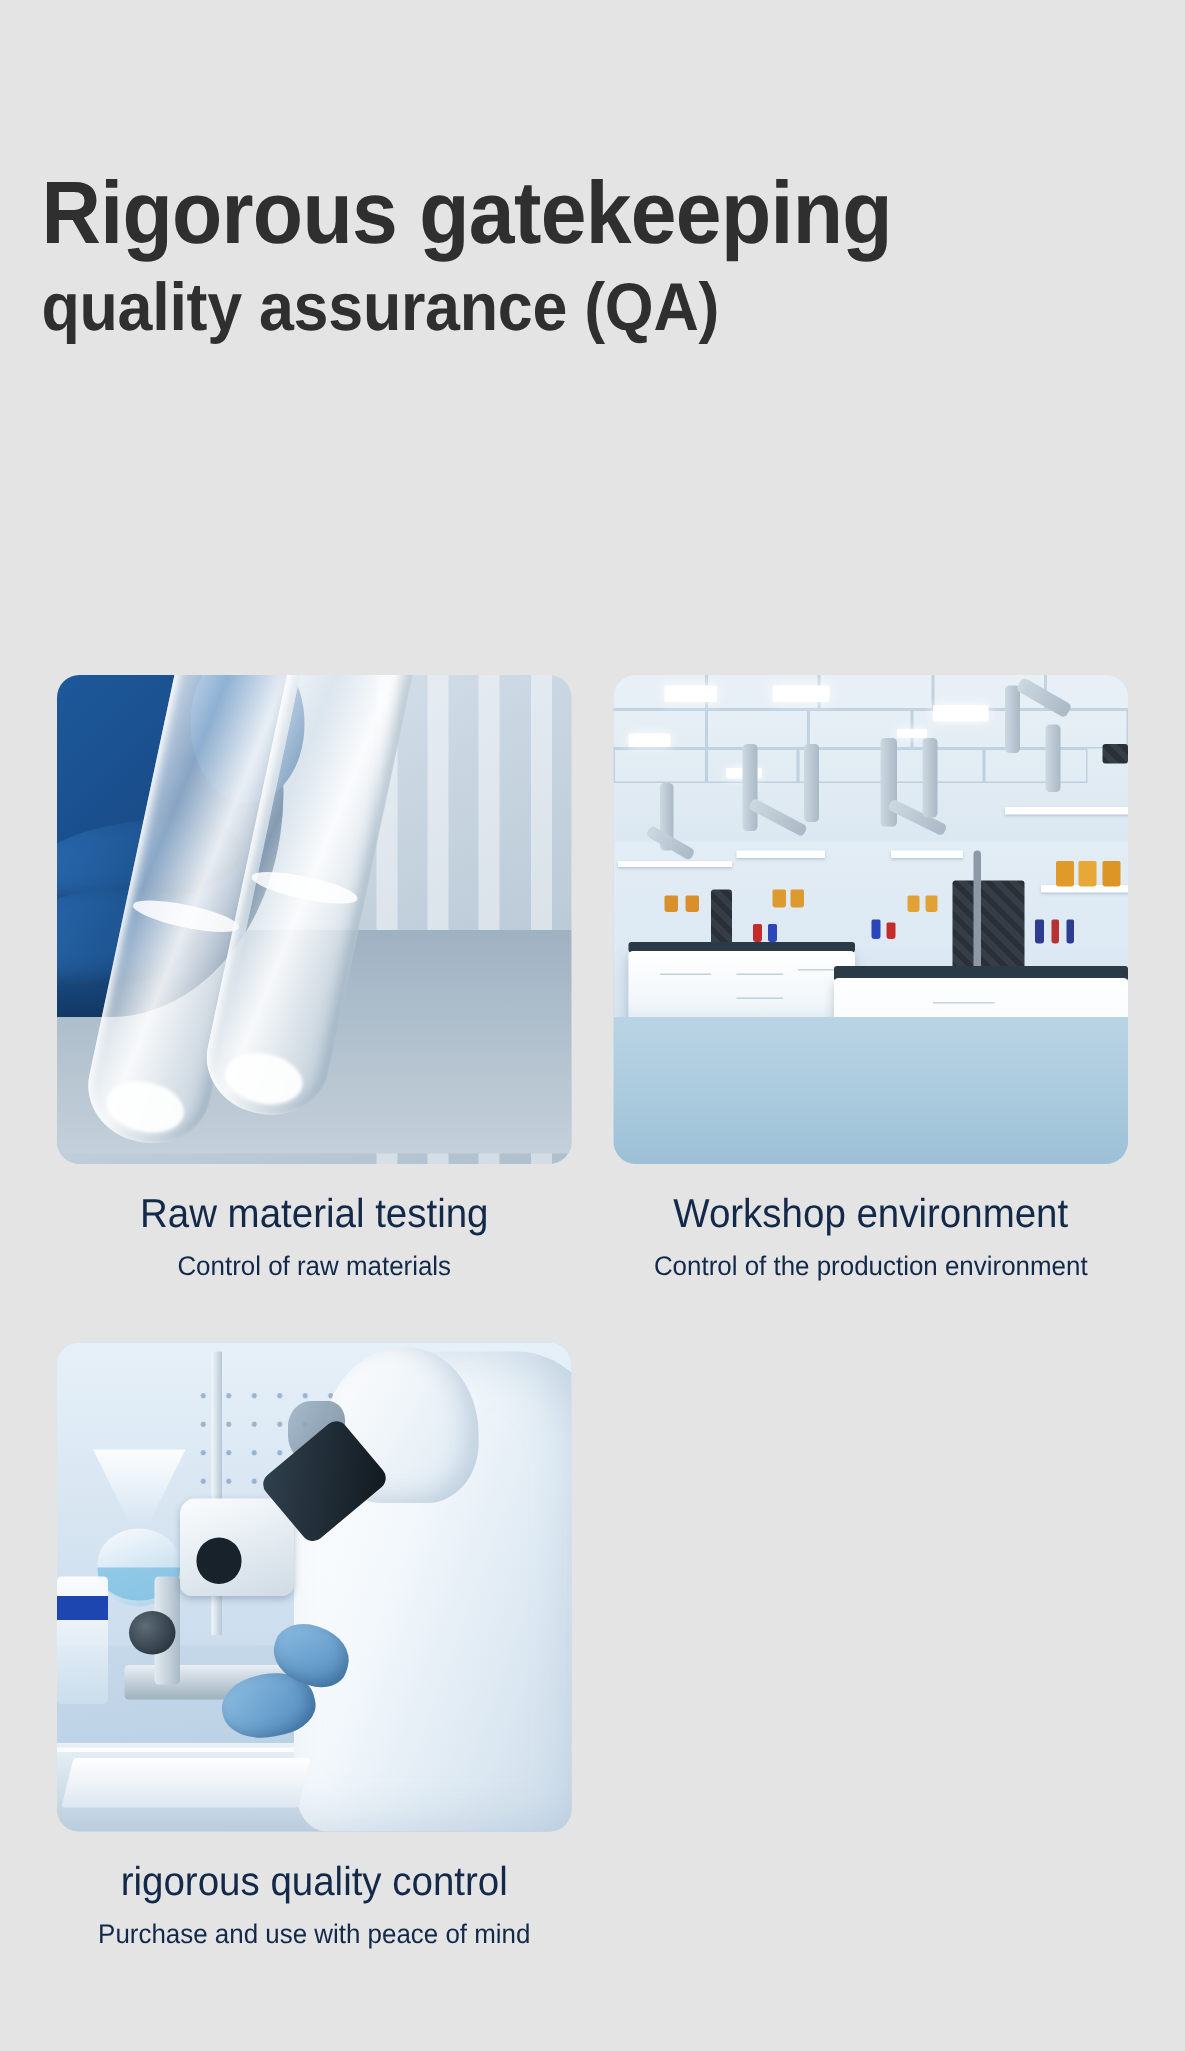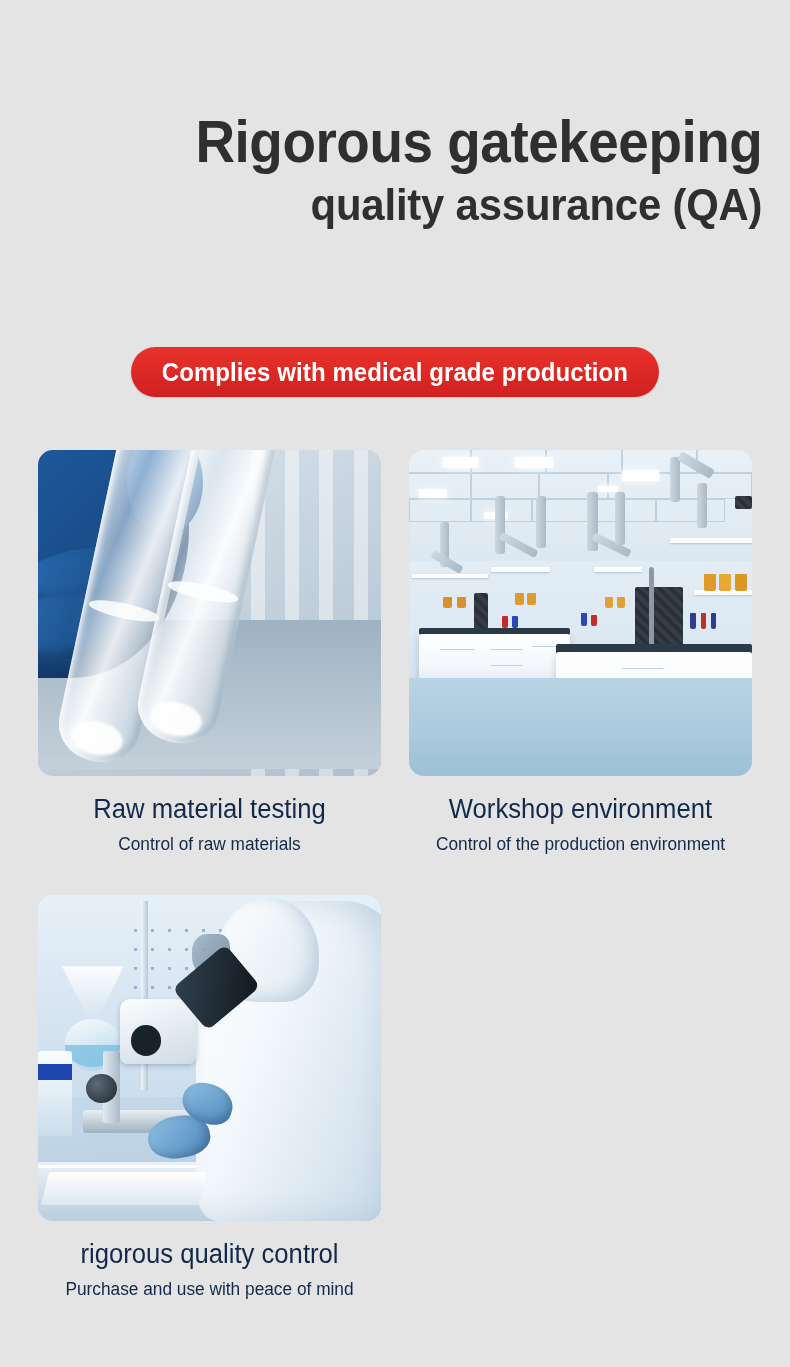--- a/index.html
+++ b/index.html
@@ -12,21 +12,21 @@
   }
   .page{
     position:relative;
     width:790px; height:1367px;
     background:#e4e4e4;
   }
 
   
   .heading-block{
     position:absolute; left:0; top:112px; width:790px;
-    text-align:right;
+    text-align:left;
   }
   .title-main{
     font-size:59px;
     font-weight:700;
     line-height:1.03;
     color:#2f2f2f;
     letter-spacing:-0.5px;
     transform:scaleX(0.93);
     transform-origin:center;
     white-space:nowrap;
@@ -411,23 +411,20 @@
 </head>
 <body>
 
 <div class="page">
 
   <div class="heading-block">
     <div class="title-main">Rigorous gatekeeping</div>
     <div class="title-sub">quality assurance (QA)</div>
   </div>
 
-  <div class="badge-wrap">
-    <div class="badge">Complies with medical grade production</div>
-  </div>
 
   <div class="grid">
 
     <div class="row">
 
       <div class="cell">
         <div class="thumb">
           <div class="scene s1">
             <div class="bgbar" style="left:62%"></div>
             <div class="bgbar" style="left:72%"></div>

